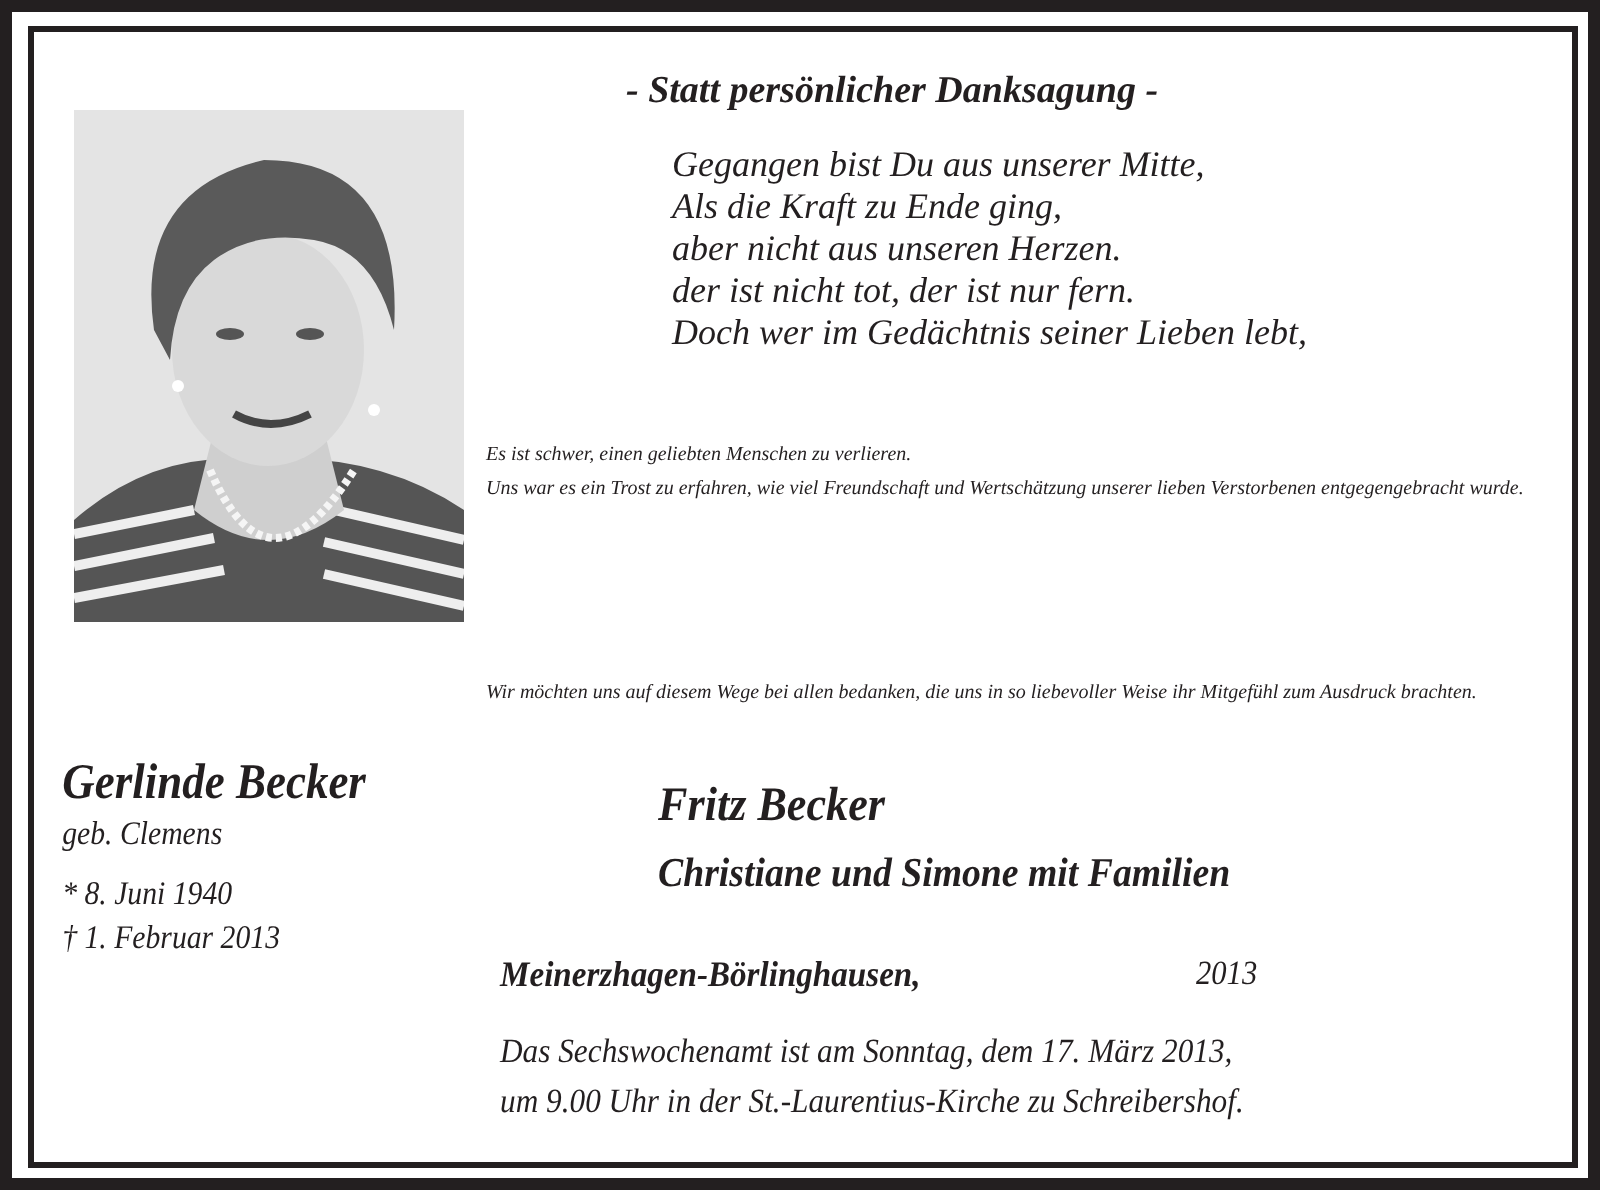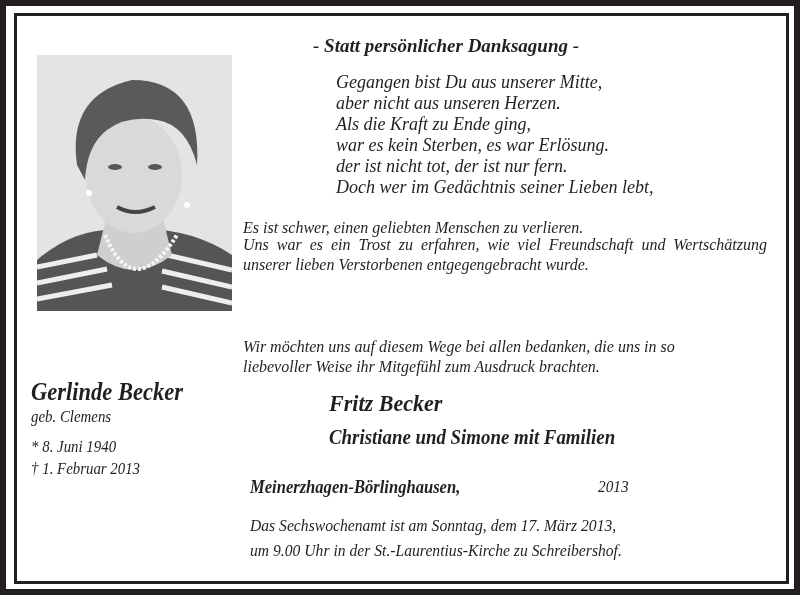--- a/index.html
+++ b/index.html
@@ -4,21 +4,21 @@
 <style>
   html, body { margin:0; padding:0; }
   body { width:800px; height:595px; background:#231f20; position:relative; overflow:hidden; font-family:"Liberation Serif", serif; color:#231f20; }
   .outer { position:absolute; left:6px; top:6px; width:788px; height:583px; background:#fff; }
   .inner { position:absolute; left:8px; top:7px; width:769px; height:565px; border:3px solid #231f20; box-sizing:content-box; }
   .photo { position:absolute; left:37px; top:55px; width:195px; height:256px; background:linear-gradient(180deg,#e8e8e8 0%,#d8d8d8 100%); overflow:hidden; }
   .photo svg { display:block; }
   .abs { position:absolute; white-space:nowrap; }
   .title { left:313px; top:35px; font-size:19px; font-weight:bold; font-style:italic; }
   .poem { left:312px; top:72px; font-size:18px; font-style:italic; line-height:21px;margin-left:24px; }
-  .para { left:243px; font-size:16px; font-style:italic; line-height:19.5px; width:524px; white-space:normal; }
+  .para { left:243px; font-size:10px; font-style:italic; line-height:19.5px; width:524px; white-space:normal; }
   .justify { text-align:justify; text-align-last:left; }
   .p1 { top:218px; }
   .p2 { top:235px; }
   .p3 { top:337px; }
   .deceased { left:20px; top:378px; width:222px; text-align:left; }
   .d-name { font-size:25px; font-weight:bold; font-style:italic; transform:scaleX(0.9); display:block; }
   .d-line { font-size:16.5px; font-style:italic; display:block; line-height:22px; transform:scaleX(0.9); }
   .mourner1 { left:329px; top:390px; font-size:24px; font-weight:bold; font-style:italic; transform-origin:left; transform:scaleX(0.92); }
   .mourner2 { left:329px; top:426px; font-size:20.5px; font-weight:bold; font-style:italic; transform-origin:left; transform:scaleX(0.92); }
   .place { left:250px; top:477px; font-size:18px; font-weight:bold; font-style:italic; transform-origin:left; transform:scaleX(0.92); }
@@ -62,23 +62,22 @@
 
     <circle cx="52" cy="138" r="3" fill="#fff"></circle>
     <circle cx="150" cy="150" r="3" fill="#fff"></circle>
   </svg>
 </div>
 
 <div class="abs title">- Statt persönlicher Danksagung -</div>
 
 <div class="abs poem">
   <span>Gegangen bist Du aus unserer Mitte,</span>
+  <span>Als die Kraft zu Ende ging,</span>
   <span>aber nicht aus unseren Herzen.</span>
-  <span>Als die Kraft zu Ende ging,</span>
-  <span>war es kein Sterben, es war Erlösung.</span>
   <span>der ist nicht tot, der ist nur fern.</span>
   <span>Doch wer im Gedächtnis seiner Lieben lebt,</span>
 </div>
 
 <div class="abs para p1">Es ist schwer, einen geliebten Menschen zu verlieren.</div>
 <div class="abs para p2 justify">Uns war es ein Trost zu erfahren, wie viel Freundschaft und Wertschätzung unserer lieben Verstorbenen entgegengebracht wurde.</div>
 <div class="abs para p3" style="width:500px;">Wir möchten uns auf diesem Wege bei allen bedanken, die uns in so liebevoller Weise ihr Mitgefühl zum Ausdruck brachten.</div>
 
 <div class="abs deceased">
   <span class="d-name">Gerlinde Becker</span>

